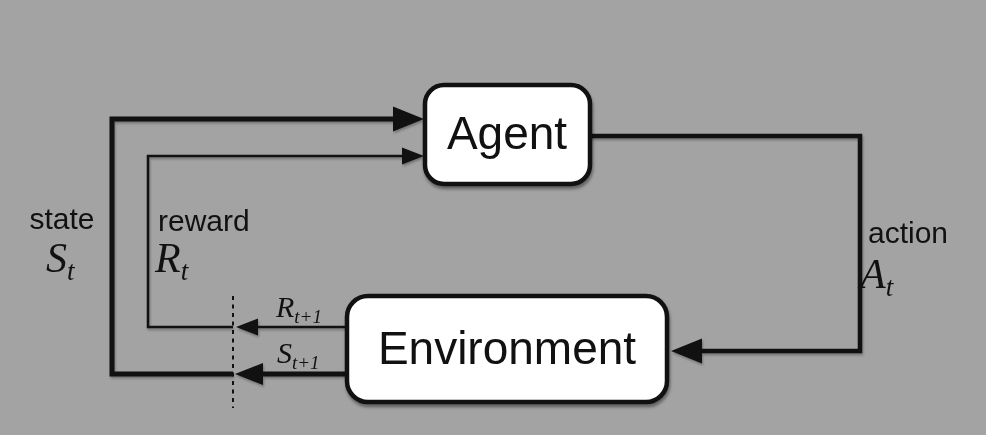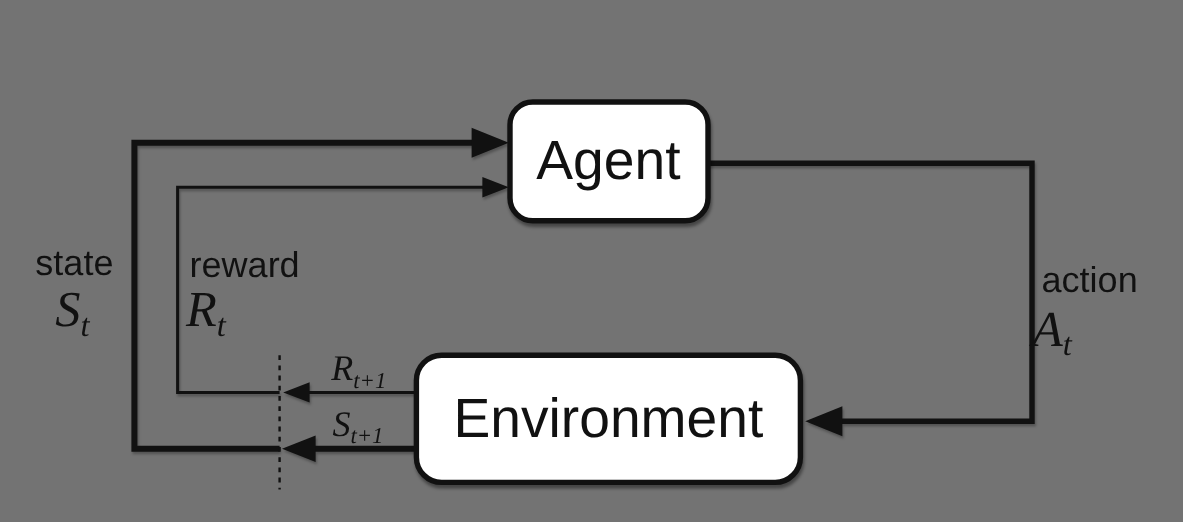--- a/index.html
+++ b/index.html
@@ -4,21 +4,21 @@
 <style>
   html, body {
     margin: 0;
     padding: 0;
     background: #ffffff;
   }
   .stage {
     position: relative;
     width: 986px;
     height: 435px;
-    background: #737373;
+    background: #a3a3a3;
     overflow: hidden;
   }
   svg { display: block; }
 
   .sans {
     font-family: "Liberation Sans", sans-serif;
     font-style: normal;
     fill: #111111;
   }
   .mathit {

